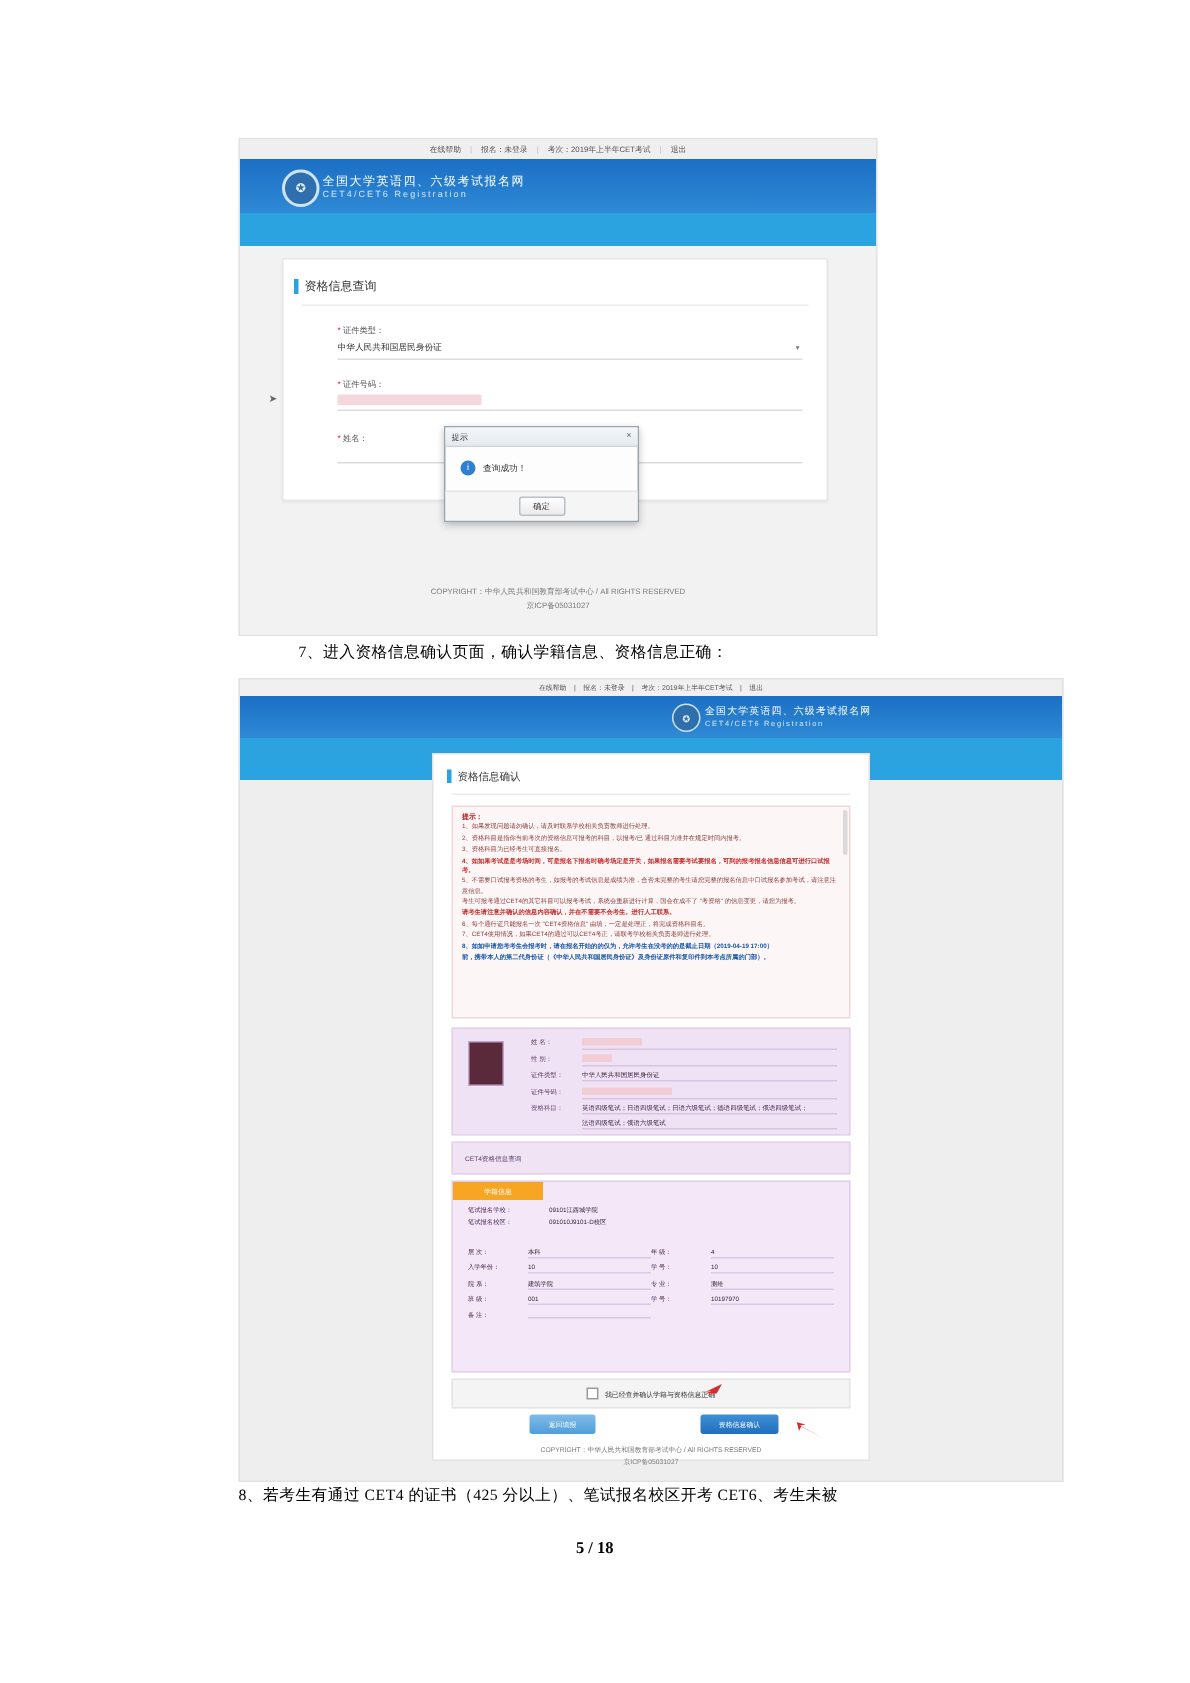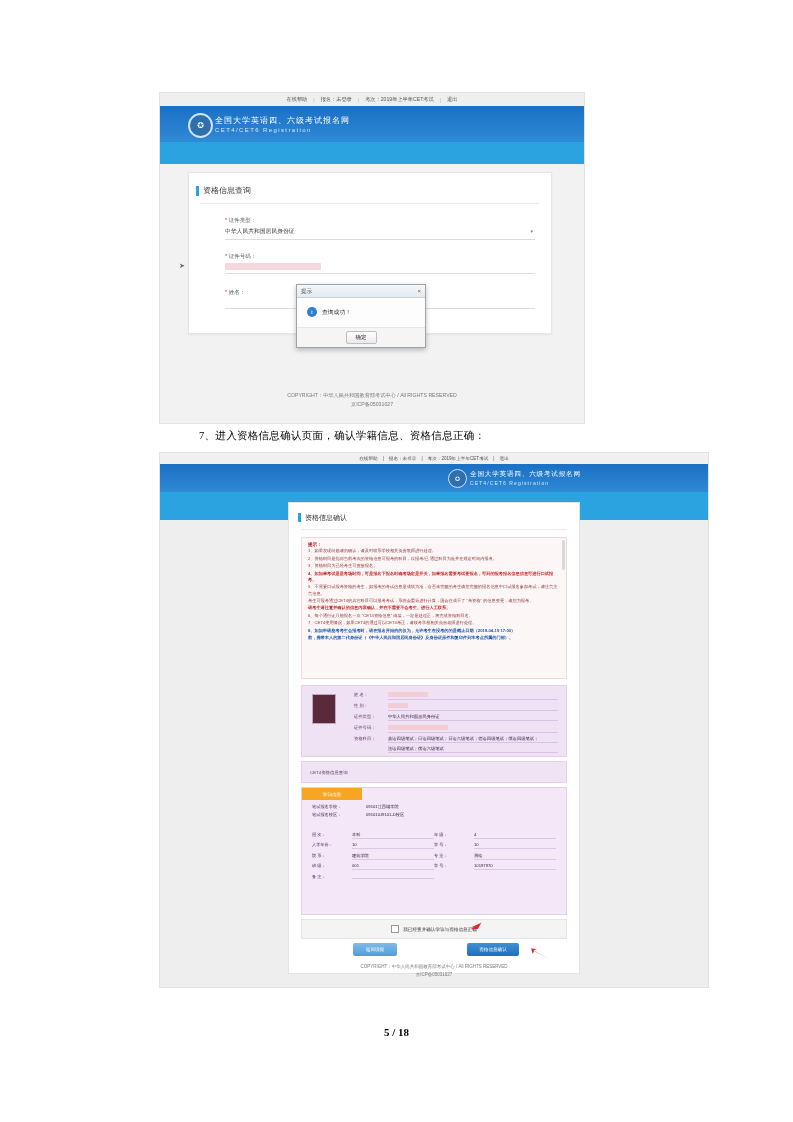--- a/index.html
+++ b/index.html
@@ -534,16 +534,17 @@
         </svg>
       </div>
 
       <div class="s2-footer">
         <div>COPYRIGHT：中华人民共和国教育部考试中心 / All RIGHTS RESERVED</div>
         <div>京ICP备05031027</div>
       </div>
     </div>
   </div>
 
+  <div class="caption" id="cap8">8、若考生有通过 CET4 的证书（425 分以上）、笔试报名校区开考 CET6、考生未被</div>
 
   <div id="pagenum">5 / 18</div>
 
 </div>
 
 </body></html>

